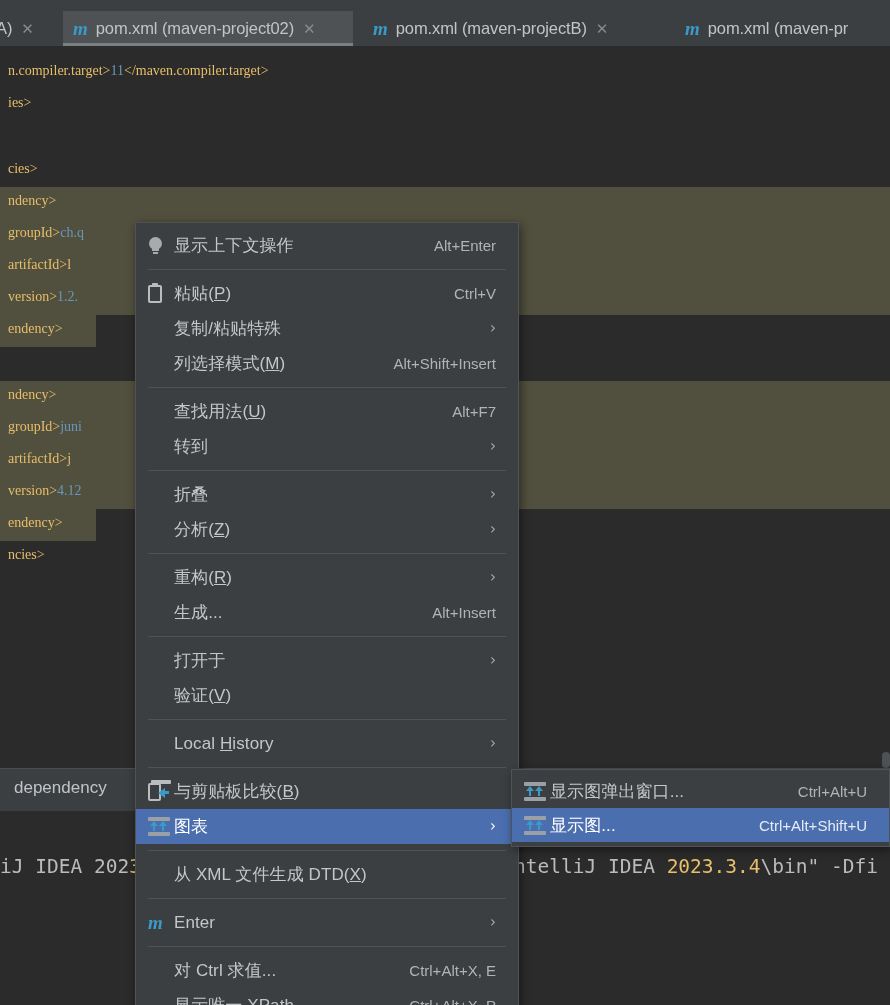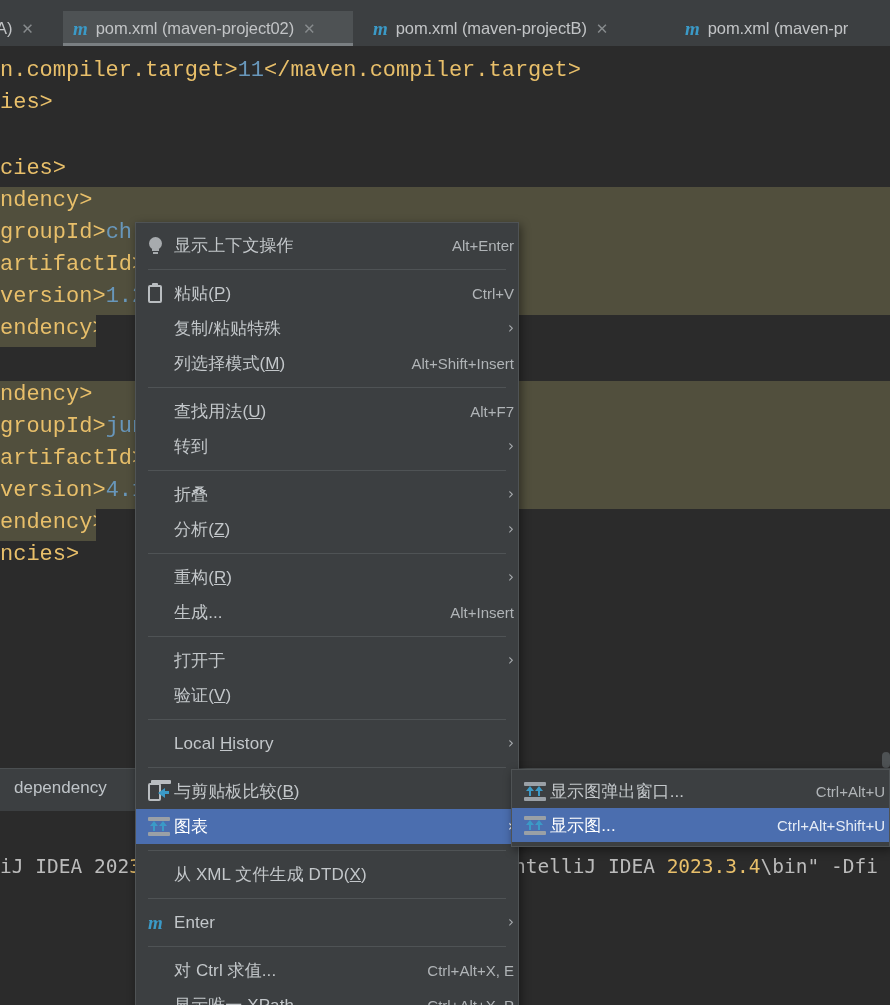--- a/index.html
+++ b/index.html
@@ -87,25 +87,26 @@
   }
   .sel-band {
     position: absolute;
     left: 0;
     width: 890px;
     background: #514f3d;
   }
   .code-line {
     position: absolute;
     left: 0;
-    font-family: Liberation Mono, monospace;
-    font-size: 22px;
+    font-family: Liberation Serif, serif;
+    font-size: 14px;
     line-height: 22px;
     white-space: pre;
     color: #e8bf6a;
+    padding-left: 8px;
   }
   .tk-tag   { color: #e8bf6a; }
   .tk-num   { color: #6897bb; }
 
   
   .breadcrumb-bar {
     position: absolute;
     left: 0; top: 768px;
     width: 890px; height: 43px;
     background: #3c3f41;
@@ -149,21 +150,21 @@
     box-sizing: border-box;
     padding: 5px 0 5px 0;
     z-index: 50;
   }
   .mi {
     position: relative;
     display: flex;
     align-items: center;
     height: 35px;
     box-sizing: border-box;
-    padding: 0 4px 0 12px;
+    padding: 0 22px 0 12px;
     cursor: default;
     justify-content: center;
   }
   .mi.sel { background: #4b6eaf; }
   .mi-icon {
     width: 26px;
     min-width: 26px;
     height: 20px;
     display: flex;
     align-items: center;

